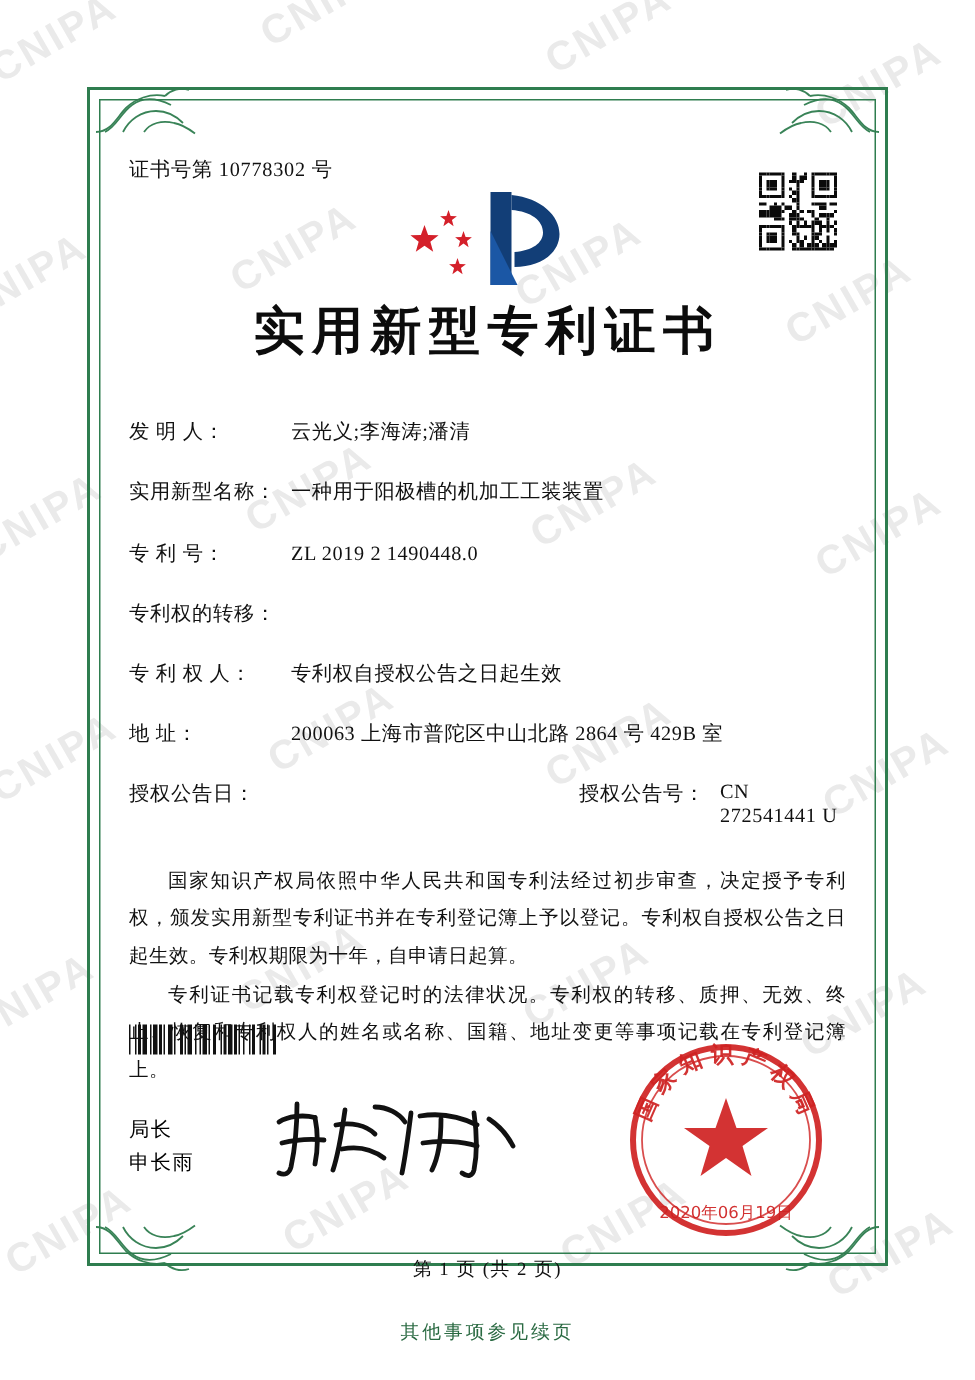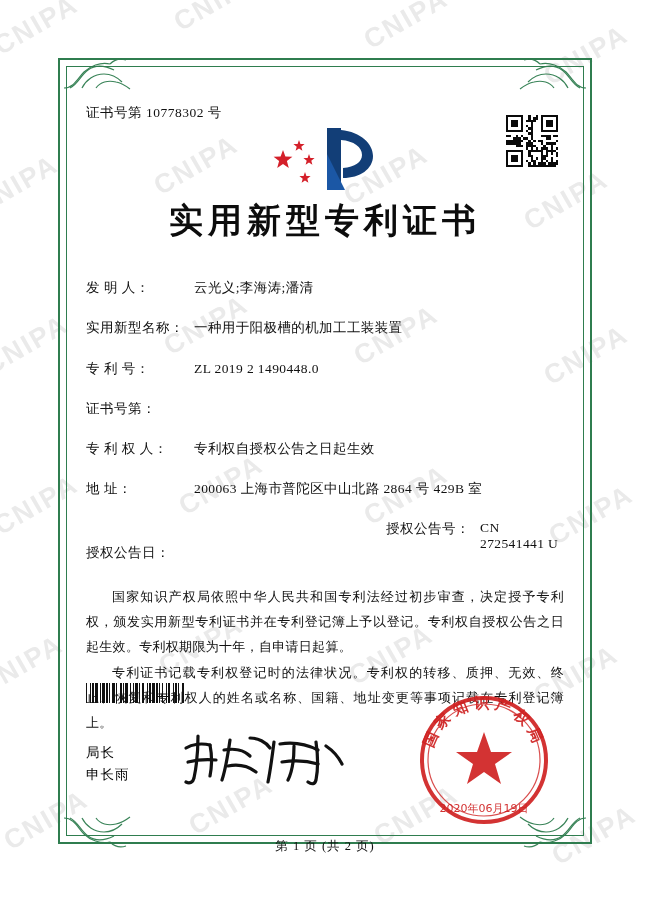--- a/index.html
+++ b/index.html
@@ -121,21 +121,21 @@
   }
   .fvalue{
     flex:1 1 auto;
     letter-spacing:.4px;
   }
   .frow-2col{
     display:flex;
     margin-bottom:20px;
     font-size:13.5px;
   }
-  .col-a{width:300px;display:flex;margin-top:24px;}
+  .col-a{width:300px;display:flex;}
   .col-b{flex:1;display:flex;justify-content:flex-end;}
   .col-a .flabel,.col-b .flabel{width:108px;}
   .col-b .flabel{width:94px;}
 
   .para{
     margin-top:22px;
     font-size:13px;
     line-height:1.95;
     text-align:justify;
     letter-spacing:.3px;
@@ -540,21 +540,21 @@
       </div>
       <div class="frow">
         <span class="flabel">实用新型名称：</span>
         <span class="fvalue">一种用于阳极槽的机加工工装装置</span>
       </div>
       <div class="frow">
         <span class="flabel">专 利 号：</span>
         <span class="fvalue">ZL 2019 2 1490448.0</span>
       </div>
       <div class="frow">
-        <span class="flabel">证书号第：</span>
+        <span class="flabel">专利权的转移：</span>
       </div>
       <div class="frow">
         <span class="flabel">专 利 权 人：</span>
         <span class="fvalue">专利权自授权公告之日起生效</span>
       </div>
       <div class="frow">
         <span class="flabel">地 址：</span>
         <span class="fvalue">200063 上海市普陀区中山北路 2864 号 429B 室</span>
       </div>
 
@@ -674,14 +674,15 @@
 
       <polygon points="70,42 77,62 98,62 81,74 87,94 70,82 53,94 59,74 42,62 63,62" fill="#cf2222" opacity=".92"></polygon>
       <text font-family="'DejaVu Sans', sans-serif" font-size="15" font-weight="700" fill="#cf2222" opacity=".92" letter-spacing="5">
         <textPath href="#arcTop" startOffset="50%" text-anchor="middle">国家知识产权局</textPath>
       </text>
       <text x="70" y="122" text-anchor="middle" font-family="'DejaVu Sans', sans-serif" font-size="11" fill="#cf2222" opacity=".92">2020年06月19日</text>
     </svg>
   </div>
 
   <div class="page-no">第 1 页 (共 2 页)</div>
+  <div class="footer-note">其他事项参见续页</div>
 
 </div>
 
 </body></html>

